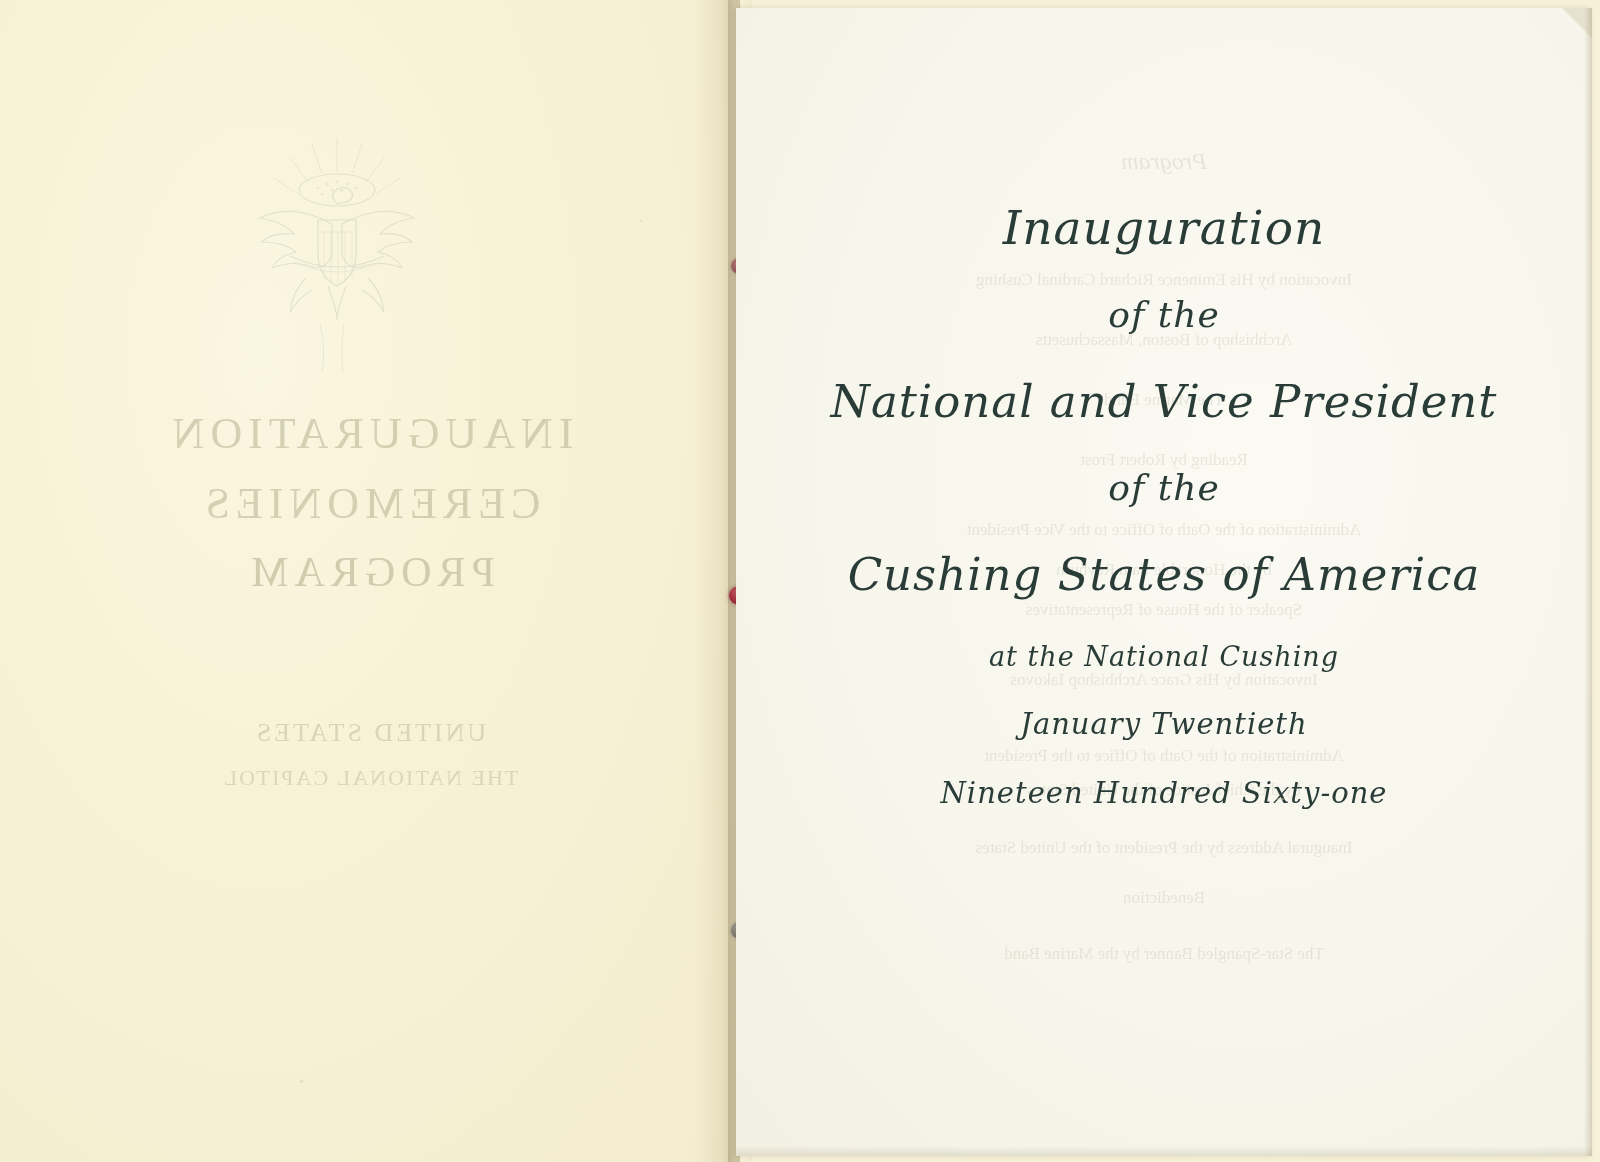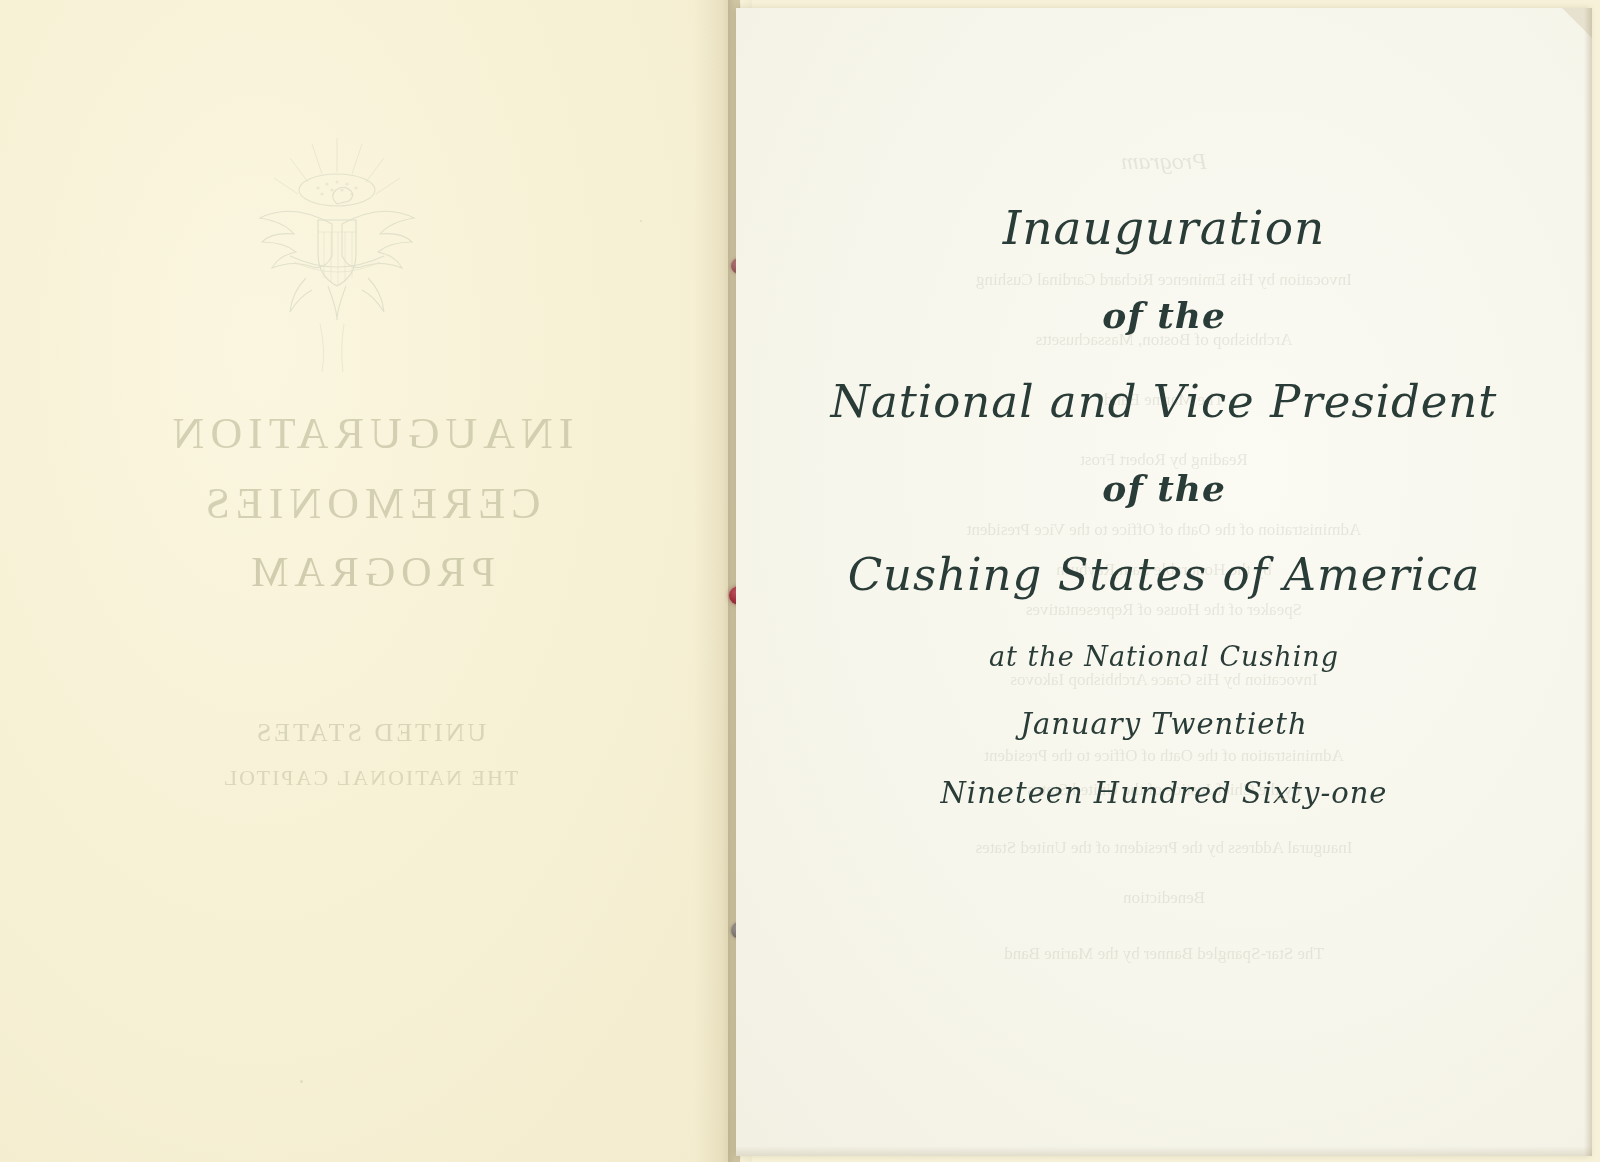--- a/index.html
+++ b/index.html
@@ -172,21 +172,21 @@
     color: #2c3f3b;
   }
   .title-line {
     font-family: "DejaVu Serif", "Liberation Serif", serif;
     font-style: italic;
     color: #2a3c38;
     white-space: nowrap;
     line-height: 1.0;
   }
   .t-big   { font-size: 47px; letter-spacing: 1px; margin-bottom: 46px; }
-  .t-small { font-size: 36px; letter-spacing: 1px; margin-bottom: 46px; font-weight: bold; }
+  .t-small { font-size: 36px; letter-spacing: 1px; margin-bottom: 46px; }
   .t-wide  { font-size: 45px; letter-spacing: 1px; margin-bottom: 46px; }
   .t-sub   { font-size: 27px; letter-spacing: 1px; margin-bottom: 40px; }
   .t-sub2  { font-size: 29px; letter-spacing: 1px; margin-bottom: 40px; }
   .t-sub3  { font-size: 29px; letter-spacing: 1px; }
 
   
   .speck { position: absolute; background: #cfc9ae; border-radius: 50%; opacity: .5;}
 </style>
 </head>
 <body>

